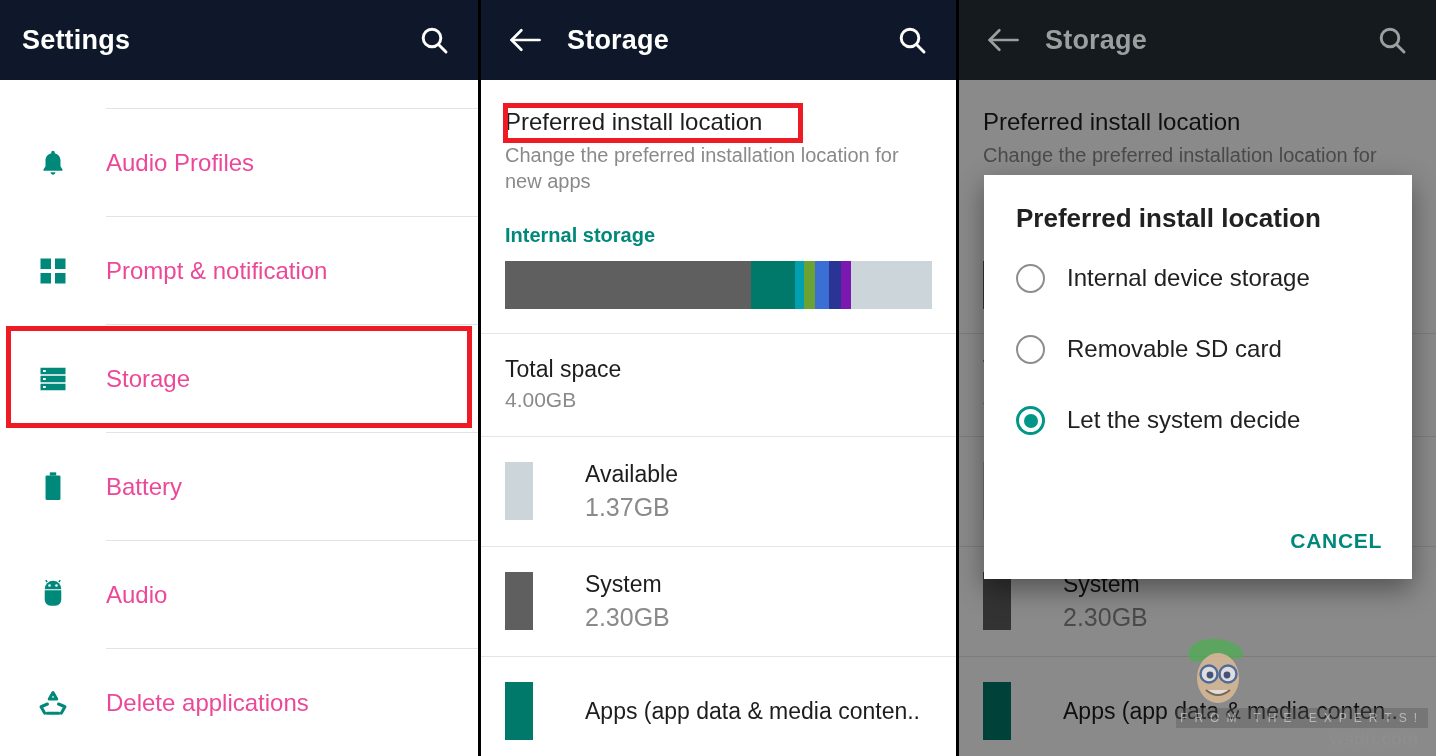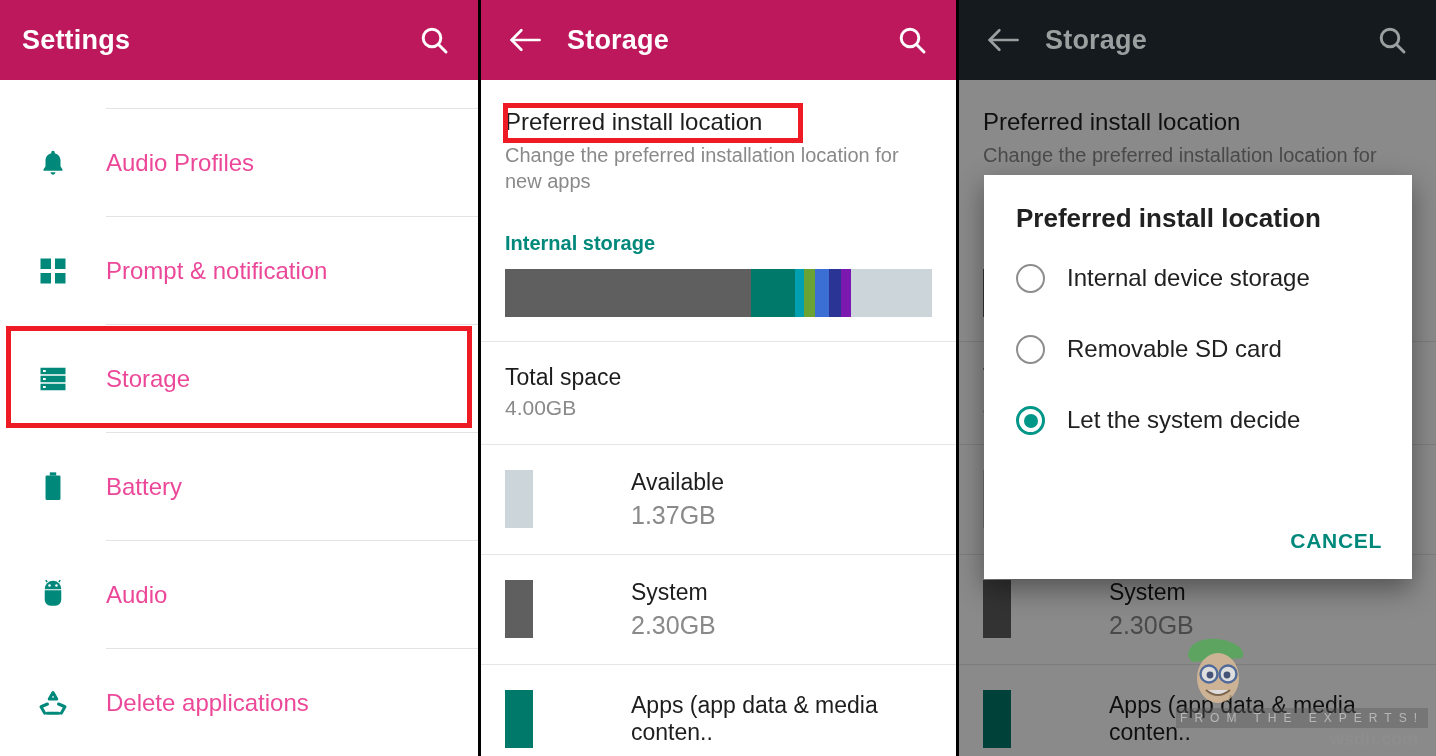--- a/index.html
+++ b/index.html
@@ -23,21 +23,21 @@
     overflow:hidden;
     flex:0 0 auto;
   }
   .panel.p1{ width:478px; }
   .panel.p2{ width:478px; border-left:3px solid #000; }
   .panel.p3{ width:480px; border-left:3px solid #000; }
 
   
   .appbar{
     height:80px;
-    background:#be185d;
+    background:#0f172a;
     display:flex;
     align-items:center;
     padding:0 22px;
     position:relative;
     z-index:5;
   }
   .appbar.dark{ background:#141a1d; }
   .appbar .back{
     width:44px; height:44px;
     display:flex; align-items:center; justify-content:center;
@@ -108,21 +108,21 @@
     line-height:1.28;
     max-width:430px;
   }
   #hl-pref{ left:500px; top:103px; width:300px; height:40px; }
 
   .int-label{
     color:#00897b;
     font-size:20px;
     font-weight:bold;
     padding:0 24px;
-    margin-top:16px;
+    margin-top:8px;
   }
   .bar-wrap{ padding:14px 24px 24px 24px; }
   .bar{
     height:48px;
     display:flex;
     overflow:hidden;
   }
   .bar span{ display:block; height:100%; }
 
   .sect-rule{ height:1px; background:#e6e6e6; }
@@ -132,21 +132,20 @@
     padding:22px 24px 24px 24px;
   }
   .trow .t1{ font-size:23px; color:#1d1d1d; }
   .trow .t2{ font-size:21px; color:#8a8a8a; margin-top:5px; }
 
   .lrow{
     position:relative;
     display:flex; align-items:center;
     height:110px;
     padding:0 24px;
-    gap:46px;
   }
   .lrow .swatch{
     width:28px; height:58px;
     flex:0 0 auto;
     margin-right:52px;
   }
   .lrow .txt .t1{ font-size:23px; color:#1d1d1d; }
   .lrow .txt .t2{ font-size:25px; color:#8a8a8a; margin-top:5px; }
   .lrow .rule{
     position:absolute; left:0; right:0; top:0;

